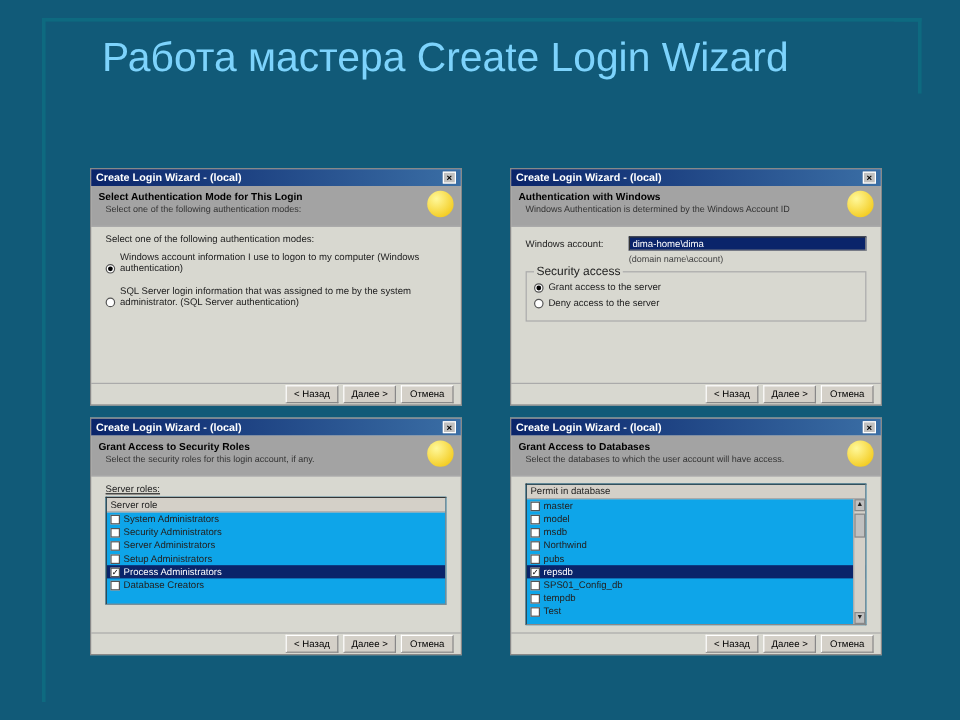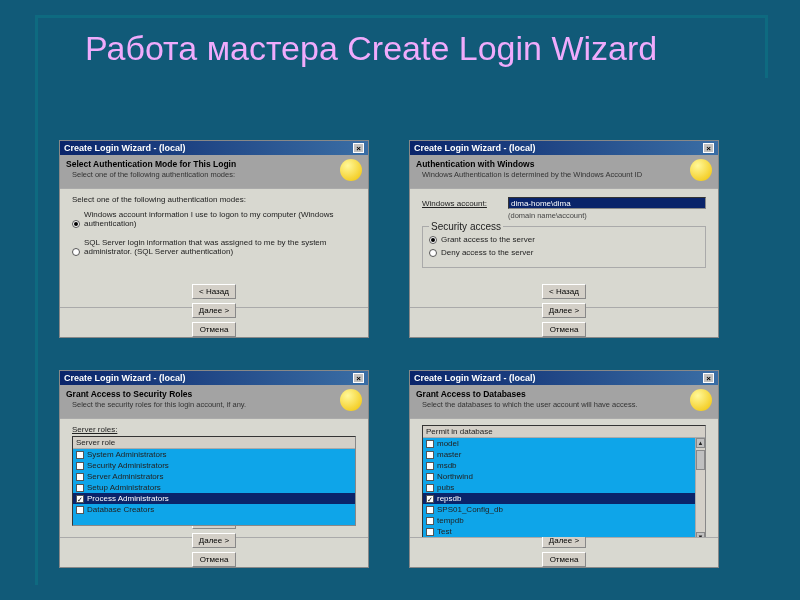--- a/index.html
+++ b/index.html
@@ -13,26 +13,26 @@
     position: absolute; left: 35px; top: 15px; right: 35px; bottom: 15px;
     border: 3px solid #0e6a80; border-right: none; border-bottom: none;
   }
   .frame::after {
     content: ""; position: absolute; right: -3px; top: -3px; width: 20px; height: 60px;
     border-top: 3px solid #0e6a80; border-right: 3px solid #0e6a80;
   }
   .slide-title {
     position: absolute; left: 85px; top: 30px;
     width: 620px;
-    font-size: 34px; font-weight: 400; color: #f0abfc;
+    font-size: 34px; font-weight: 400; color: #7dd3fc;
     line-height: 1.1;
   }
   .grid {
-    position: absolute; left: 59px; top: 140px;
-    display: grid; grid-template-columns: 1fr 1fr; gap: 32px 40px;
+    position: absolute; left: 75px; top: 140px;
+    display: grid; grid-template-columns: 1fr 1fr; gap: 10px 40px;
   }
   .wiz {
     width: 310px; height: 198px;
     background: #d8d8d0;
     border: 1px solid #888;
     font-size: 8px;
     display: flex; flex-direction: column;
   }
   .titlebar {
     height: 14px;
@@ -55,45 +55,44 @@
   .bulb {
     width: 22px; height: 22px; border-radius: 50%;
     background: radial-gradient(circle at 35% 30%, #fff89a, #f0c000);
     flex-shrink: 0; margin-left: 4px;
   }
   .body {
     flex: 1; padding: 6px 12px; font-size: 8px; color: #222;
     overflow: hidden;
   }
   .footer {
-    height: 30px; border-top: 1px solid #aaa;
+    height: 18px; border-top: 1px solid #aaa;
     display: flex; justify-content: flex-end; align-items: center; gap: 4px;
     padding: 0 6px;
-    flex-direction: column;
   }
   .btn {
     min-width: 44px; height: 15px; font-size: 8px;
     background: #d4d0c8; border: 1px solid #888; border-top-color:#fff; border-left-color:#fff;
     text-align: center; line-height: 13px;
     padding: 0 4px;
   }
   .radio { display: flex; align-items: flex-end; gap: 4px; margin: 4px 0; }
   .radio .dot {
     width: 8px; height: 8px; border: 1px solid #555; border-radius: 50%; background:#fff;
     flex-shrink: 0; margin-top: 1px; position: relative;
   }
   .radio.sel .dot::after {
     content:""; position:absolute; left:1px; top:1px; width:4px; height:4px; background:#000; border-radius:50%;
   }
   .fieldset {
     border: 1px solid #aaa; padding: 4px 6px 6px 6px; margin-top: 6px; position: relative;
   }
   .fieldset .legend { position: absolute; top: -6px; left: 6px; background: #d8d8d0; padding: 0 2px; font-size: 10px; }
   .row { display: flex; align-items: center; gap: 6px; margin: 2px 0; }
-  .row .lbl { width: 80px; text-decoration: underline; }
+  .row .lbl { width: 80px; }
   .inp {
     flex:1; height: 12px; background: #fff; border: 1px inset #888;
     color: #fff; background: #0a246a; padding: 0 2px; font-size: 8px; line-height: 11px;
   }
   .hint { font-size: 7.5px; color: #444; margin-left: 86px; }
   .listbox {
     background: #0ea5e9; border: 1px inset #888;
     height: 90px; overflow: hidden; position: relative;
   }
   .listhead {
@@ -245,25 +244,25 @@
         <div class="header-sub">Select the databases to which the user account will have access.</div>
       </div>
       <div class="bulb"></div>
     </div>
     <div class="body">
       <div class="listbox" style="height:118px;">
         <div class="listhead">Permit in database</div>
         <div class="listitems" id="dbs-list">
             <div class="li">
               <span class="chk"></span>
+              <span>master</span>
+            </div>
+            <div class="li">
+              <span class="chk"></span>
               <span>model</span>
-            </div>
-            <div class="li">
-              <span class="chk"></span>
-              <span>master</span>
             </div>
             <div class="li">
               <span class="chk"></span>
               <span>msdb</span>
             </div>
             <div class="li">
               <span class="chk"></span>
               <span>Northwind</span>
             </div>
             <div class="li">

